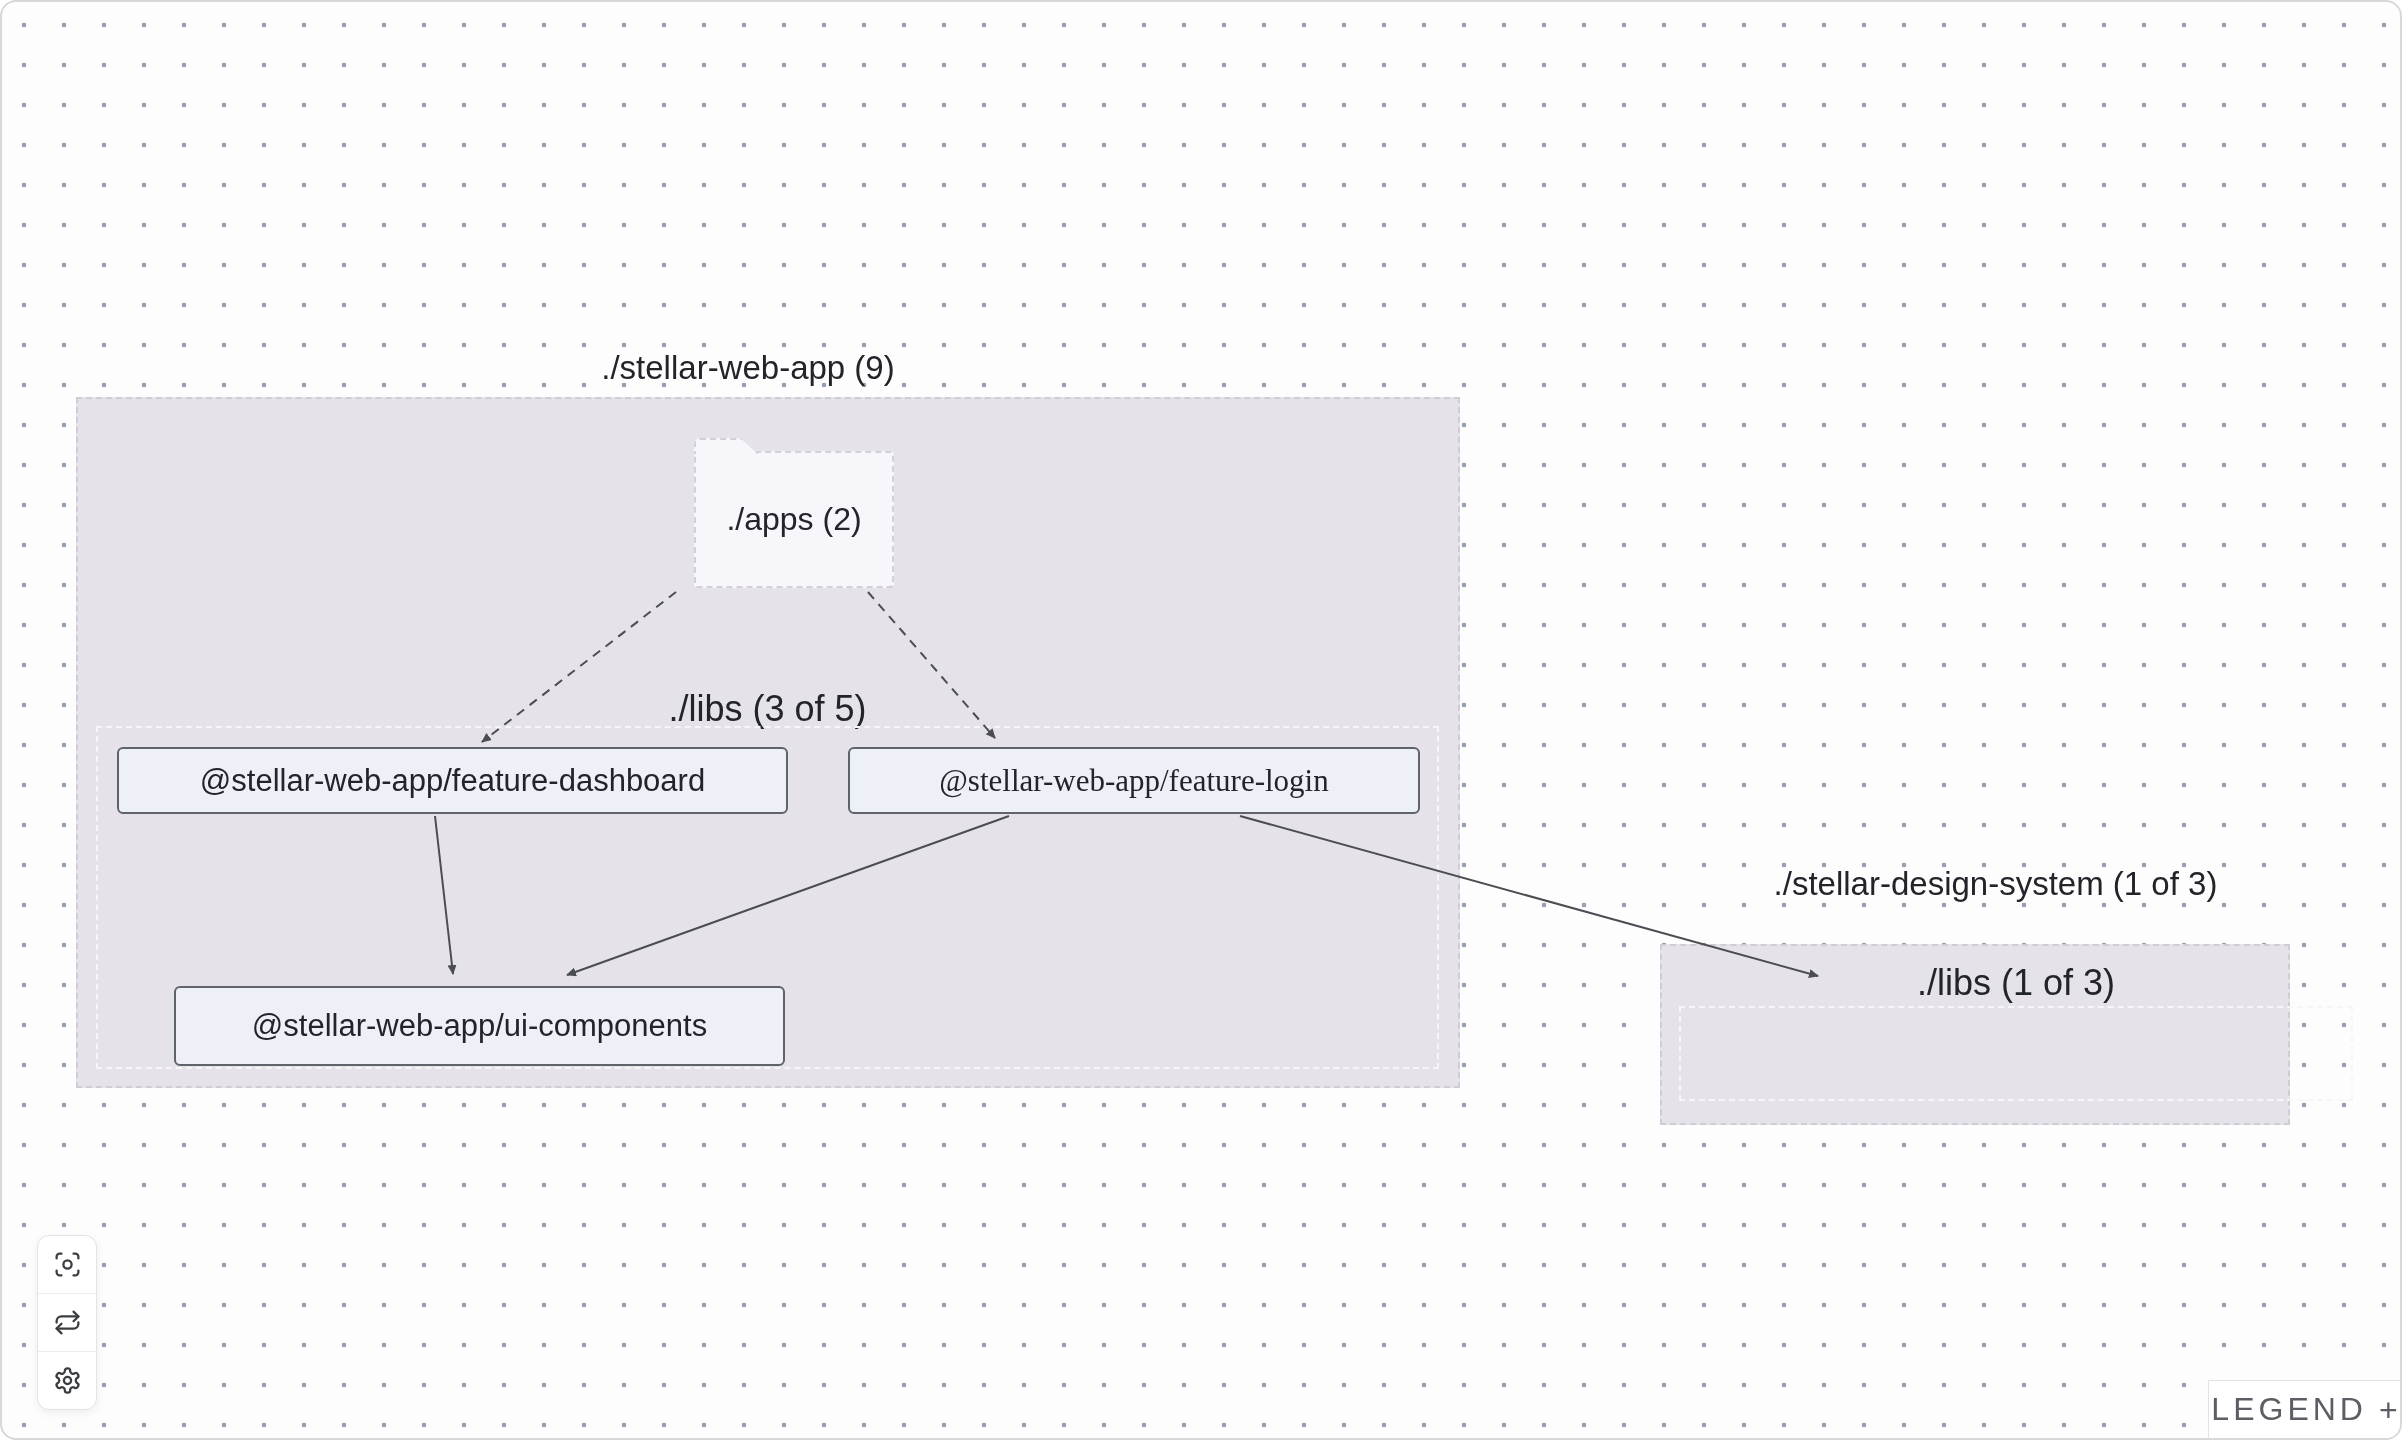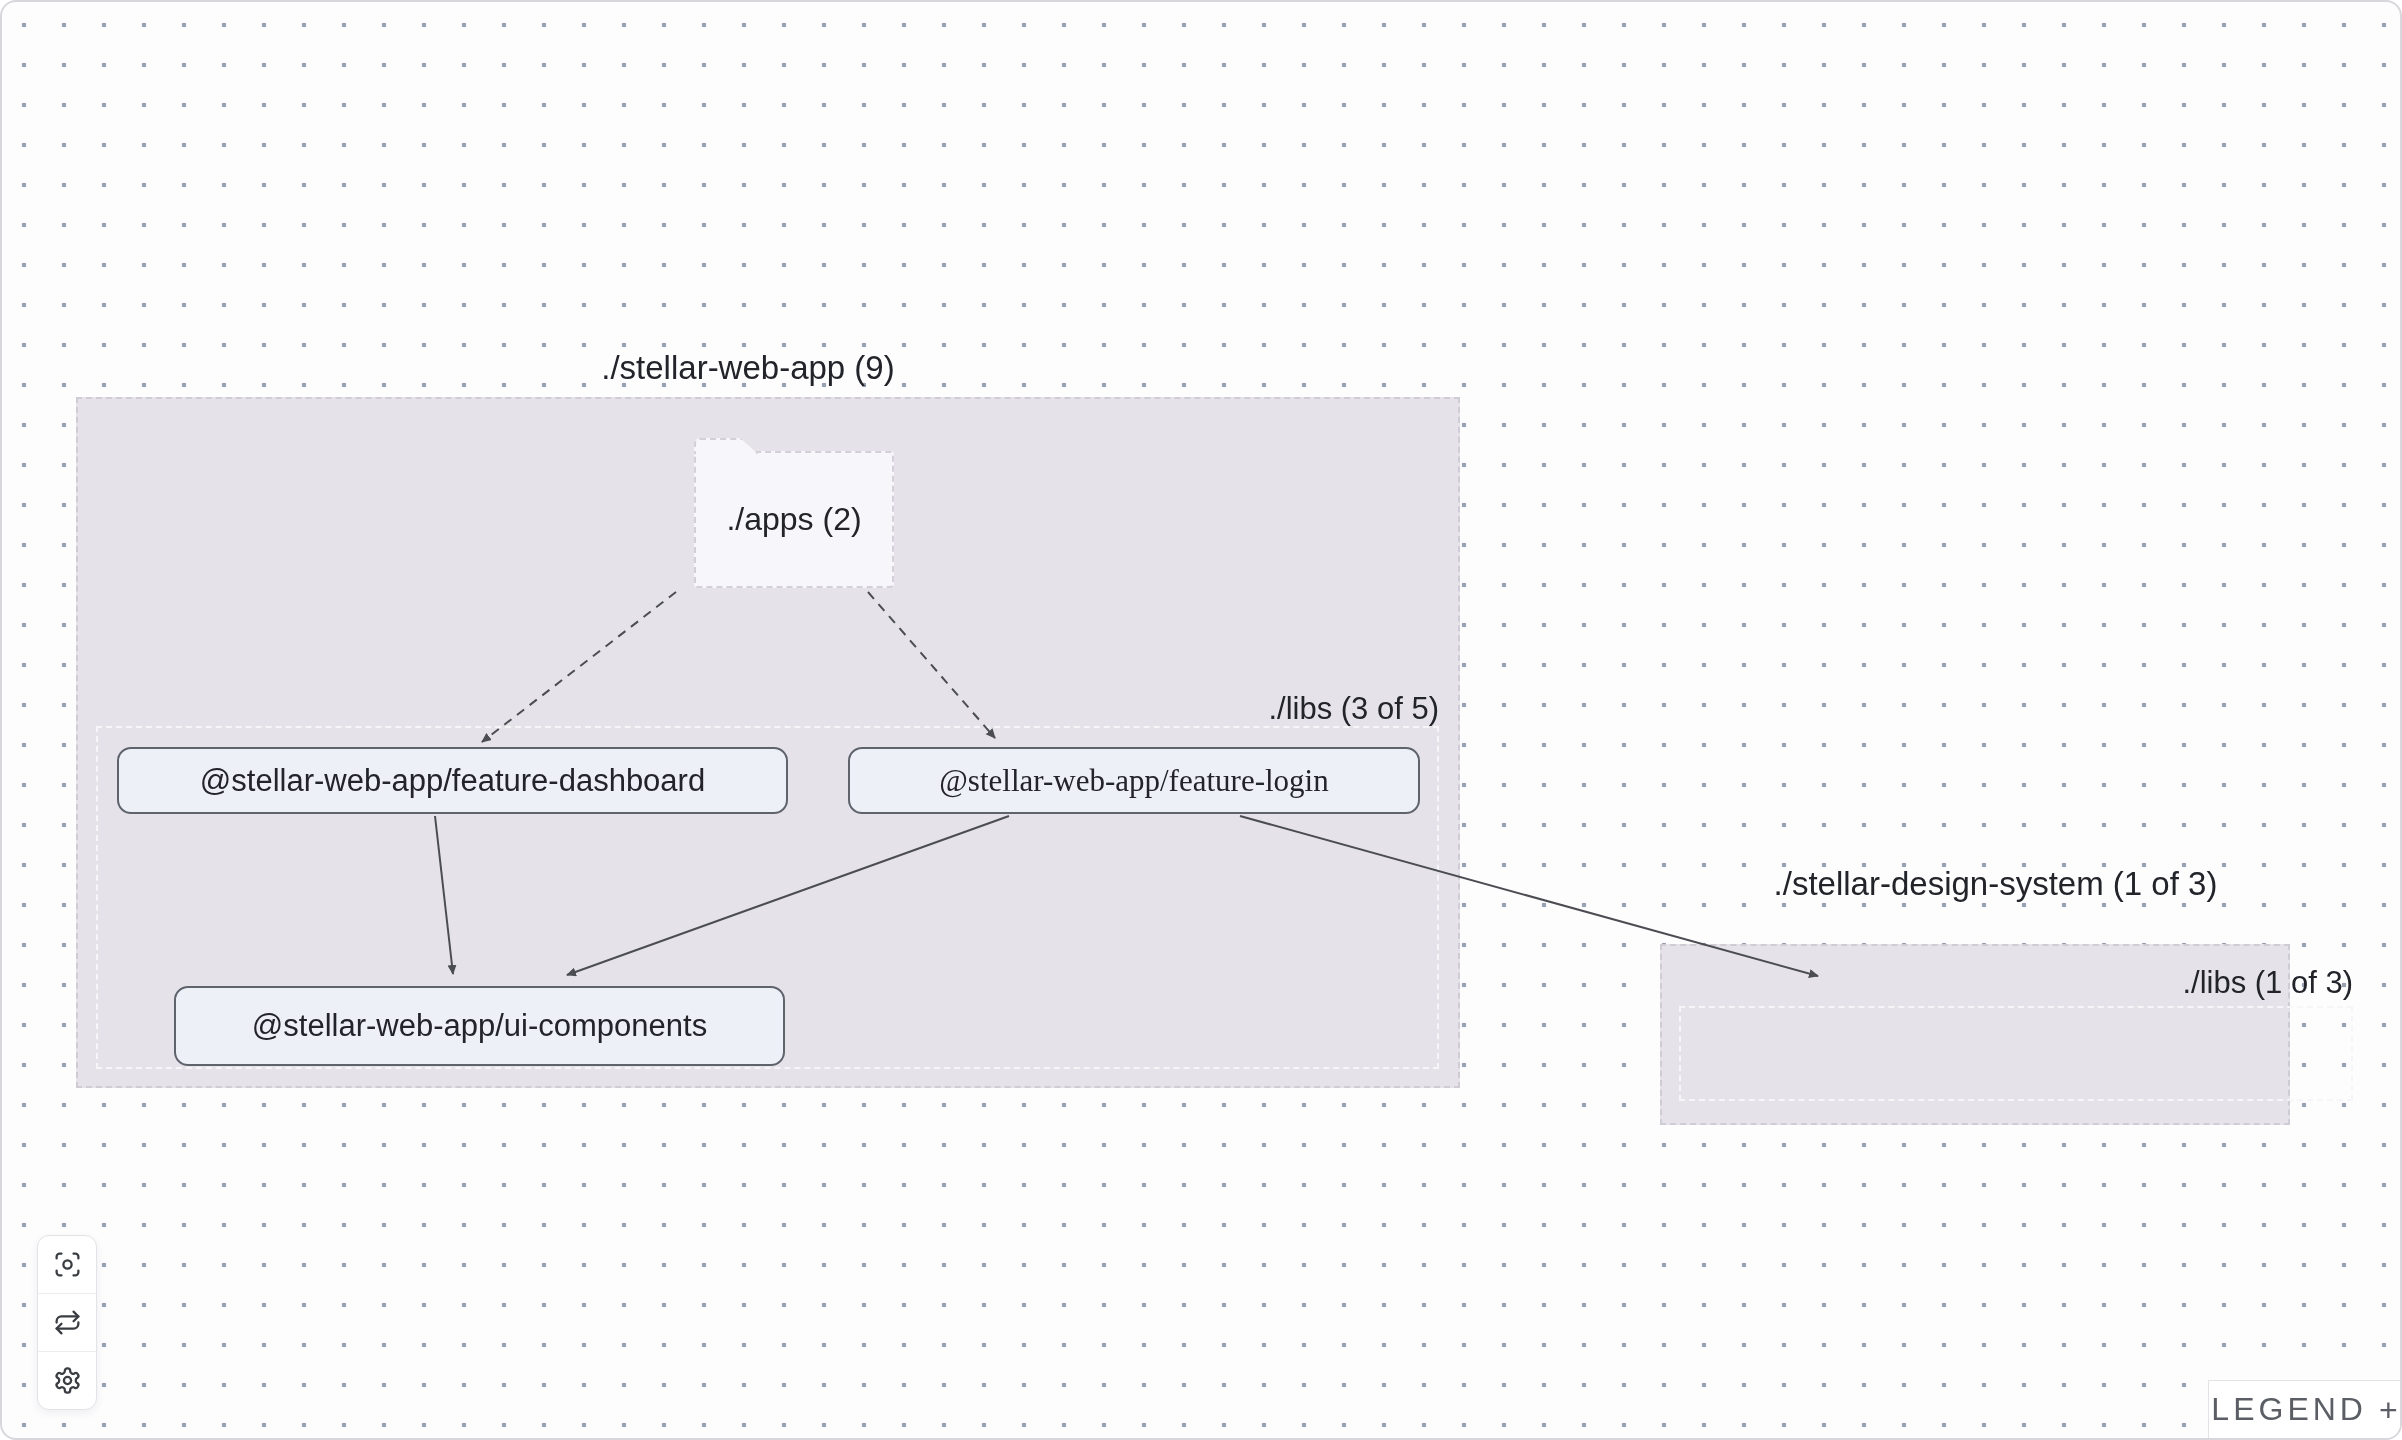--- a/index.html
+++ b/index.html
@@ -26,38 +26,38 @@
   }
   .group-label{
     position:absolute;text-align:center;font-size:33px;line-height:40px;
     color:var(--text);white-space:nowrap;
   }
   .inner-group{
     position:absolute;border:2px dashed var(--inner-group-border);
     box-sizing:border-box;background:transparent;
   }
   .inner-group-label{
-    position:absolute;text-align:right;font-size:31px;line-height:38px;
+    position:absolute;text-align:center;font-size:36px;line-height:38px;
     color:var(--text);white-space:nowrap;
   }
   .folder{
     position:absolute;background:var(--folder-fill);
     border:2px dashed var(--folder-border);box-sizing:border-box;
     display:flex;align-items:center;justify-content:center;
     font-size:32px;border-radius:0 4px 4px 4px;
   }
   .folder::before{
     content:"";position:absolute;left:-2px;top:-15px;width:64px;height:16px;
     background:var(--folder-fill);border:2px dashed var(--folder-border);border-bottom:none;
     box-sizing:border-box;border-radius:6px 0 0 0;
     clip-path:polygon(0 0,72% 0,100% 100%,0 100%);
   }
   .node{
     position:absolute;background:var(--node-fill);
-    border:2px solid var(--node-border);border-radius:14px;box-sizing:border-box;
+    border:2px solid var(--node-border);border-radius:6px;box-sizing:border-box;
     display:flex;align-items:center;justify-content:center;
     font-size:31px;color:var(--text);white-space:nowrap;cursor:pointer;
   }
   #edges{position:absolute;left:0;top:0;width:100%;height:100%;pointer-events:none;}
   #edges line{stroke:var(--edge);stroke-width:2px;}
   #edges line.dashed{stroke-dasharray:9 7;}
   #edges .arrowhead{fill:var(--edge);}
   .toolbar{
     position:absolute;left:35px;top:1233px;width:58px;height:173px;
     background:var(--panel-bg);border:1px solid var(--panel-border);border-radius:12px;

